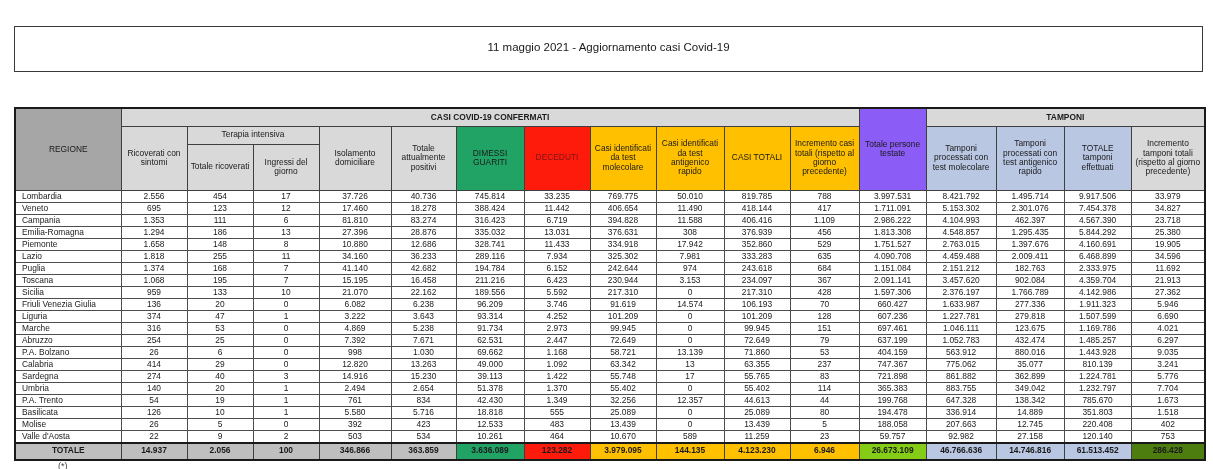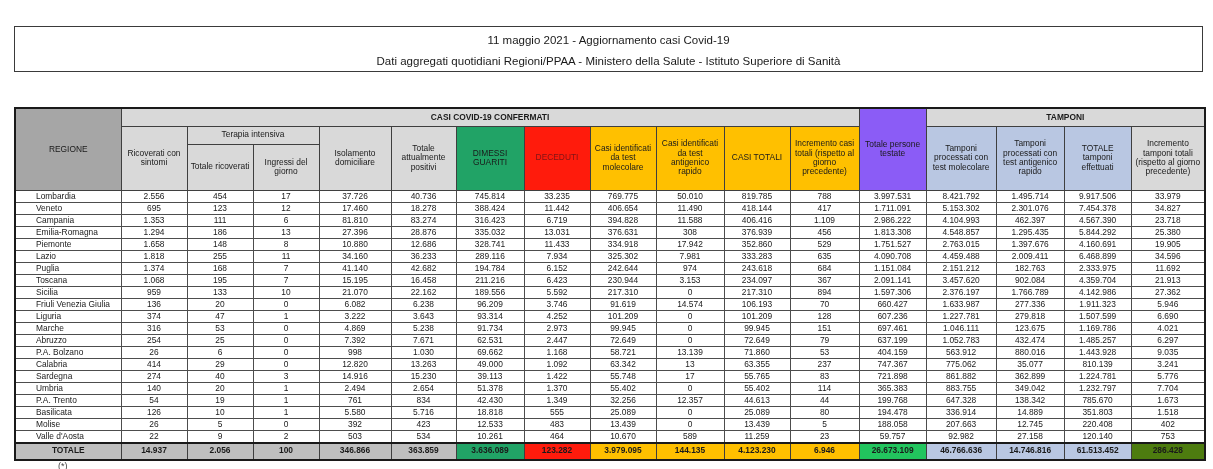--- a/index.html
+++ b/index.html
@@ -5,21 +5,21 @@
   * { box-sizing: border-box; margin: 0; padding: 0; }
   html, body {
     width: 1213px; height: 469px; background: #ffffff;
     font-family: "Liberation Sans", sans-serif; color: #1a1a1a;
     overflow: hidden; position: relative;
   }
   .title-box {
     position: absolute; left: 14px; top: 26px; width: 1189px; height: 46px;
     border: 1px solid #3a3a3a; background: #fff; text-align: center;
   }
-  .title-line1 { margin-top: 7px; font-size: 11.5px; }
+  .title-line1 { margin-top: 14px; font-size: 11.5px; }
   .title-line2 { margin-top: 9px; font-size: 11.5px; }
 
   table.covid {
     position: absolute; left: 14px; top: 107px; width: 1190px;
     border-collapse: collapse; table-layout: fixed;
     border: 2px solid #1a1a1a;
   }
   table.covid td {
     border: 1px solid #3f3f3f; overflow: hidden;
     font-size: 8.4px; line-height: 1.12; text-align: center; vertical-align: middle;
@@ -34,46 +34,45 @@
   .h-green  { background: #21A366; margin-left: 19px; }
   .h-red    { background: #FF1B0C; color: #7F1416; }
   .h-yellow { background: #FFC000; }
   .h-blue   { background: #8b5cf6; }
   .h-lblue  { background: #B9C7E2; }
 
   tr.region-row td {
     height: 11px; line-height: 11px; padding: 0 3px;
     background: #ffffff; border-color: #4d4d4d;
   }
-  tr.region-row td.region-name { text-align: left; padding-left: 20px; }
+  tr.region-row td.region-name { text-align: left; padding-left: 6px; }
   td.num { text-align: right; }
   td.col-11 { border-left-width: 2px; border-right-width: 2px; border-left-color:#1a1a1a; border-right-color:#1a1a1a;margin-top:36px; }
 
   tr.total-row td {
     height: 17px; font-weight: bold; background: #BFBFBF;
     border-top: 2px solid #1a1a1a; padding: 0 3px;
   }
   tr.total-row td.region-name { text-align: center; }
   tr.total-row td.col-5  { background: #21A366; }
   tr.total-row td.col-6  { background: #FF1B0C; }
   tr.total-row td.col-7, tr.total-row td.col-8,
   tr.total-row td.col-9, tr.total-row td.col-10 { background: #FFC000; }
-  tr.total-row td.col-11 { background: #22c55e; }
+  tr.total-row td.col-11 { background: #84cc16; }
   tr.total-row td.col-12, tr.total-row td.col-13,
   tr.total-row td.col-14 { background: #B9C7E2; }
   tr.total-row td.col-15 { background: #4d7c0f; }
 
   .footnote { position: absolute; left: 58px; top: 461px; font-size: 9px; color: #444; }
 </style>
 </head>
 <body>
 
 <div class="title-box">
   <div class="title-line1">11 maggio 2021 - Aggiornamento casi Covid-19</div>
-  <div class="title-line2">Dati aggregati quotidiani Regioni/PPAA - Ministero della Salute - Istituto Superiore di Sanità</div>
 </div>
 
 <table class="covid">
   <colgroup>
     <col style="width:106px">
       <col style="width:66px">
       <col style="width:66px">
       <col style="width:66px">
     <col style="width:72px">
       <col style="width:65px">
@@ -275,21 +274,21 @@
         <td class="num col-0">959</td>
         <td class="num col-1">133</td>
         <td class="num col-2">10</td>
         <td class="num col-3">21.070</td>
         <td class="num col-4">22.162</td>
         <td class="num col-5">189.556</td>
         <td class="num col-6">5.592</td>
         <td class="num col-7">217.310</td>
         <td class="num col-8">0</td>
         <td class="num col-9">217.310</td>
-        <td class="num col-10">894</td>
+        <td class="num col-10">428</td>
         <td class="num col-11">1.597.306</td>
         <td class="num col-12">2.376.197</td>
         <td class="num col-13">1.766.789</td>
         <td class="num col-14">4.142.986</td>
         <td class="num col-15">27.362</td>
       </tr>
       <tr class="region-row">
         <td class="region-name">Friuli Venezia Giulia</td>
         <td class="num col-0">136</td>
         <td class="num col-1">20</td>

